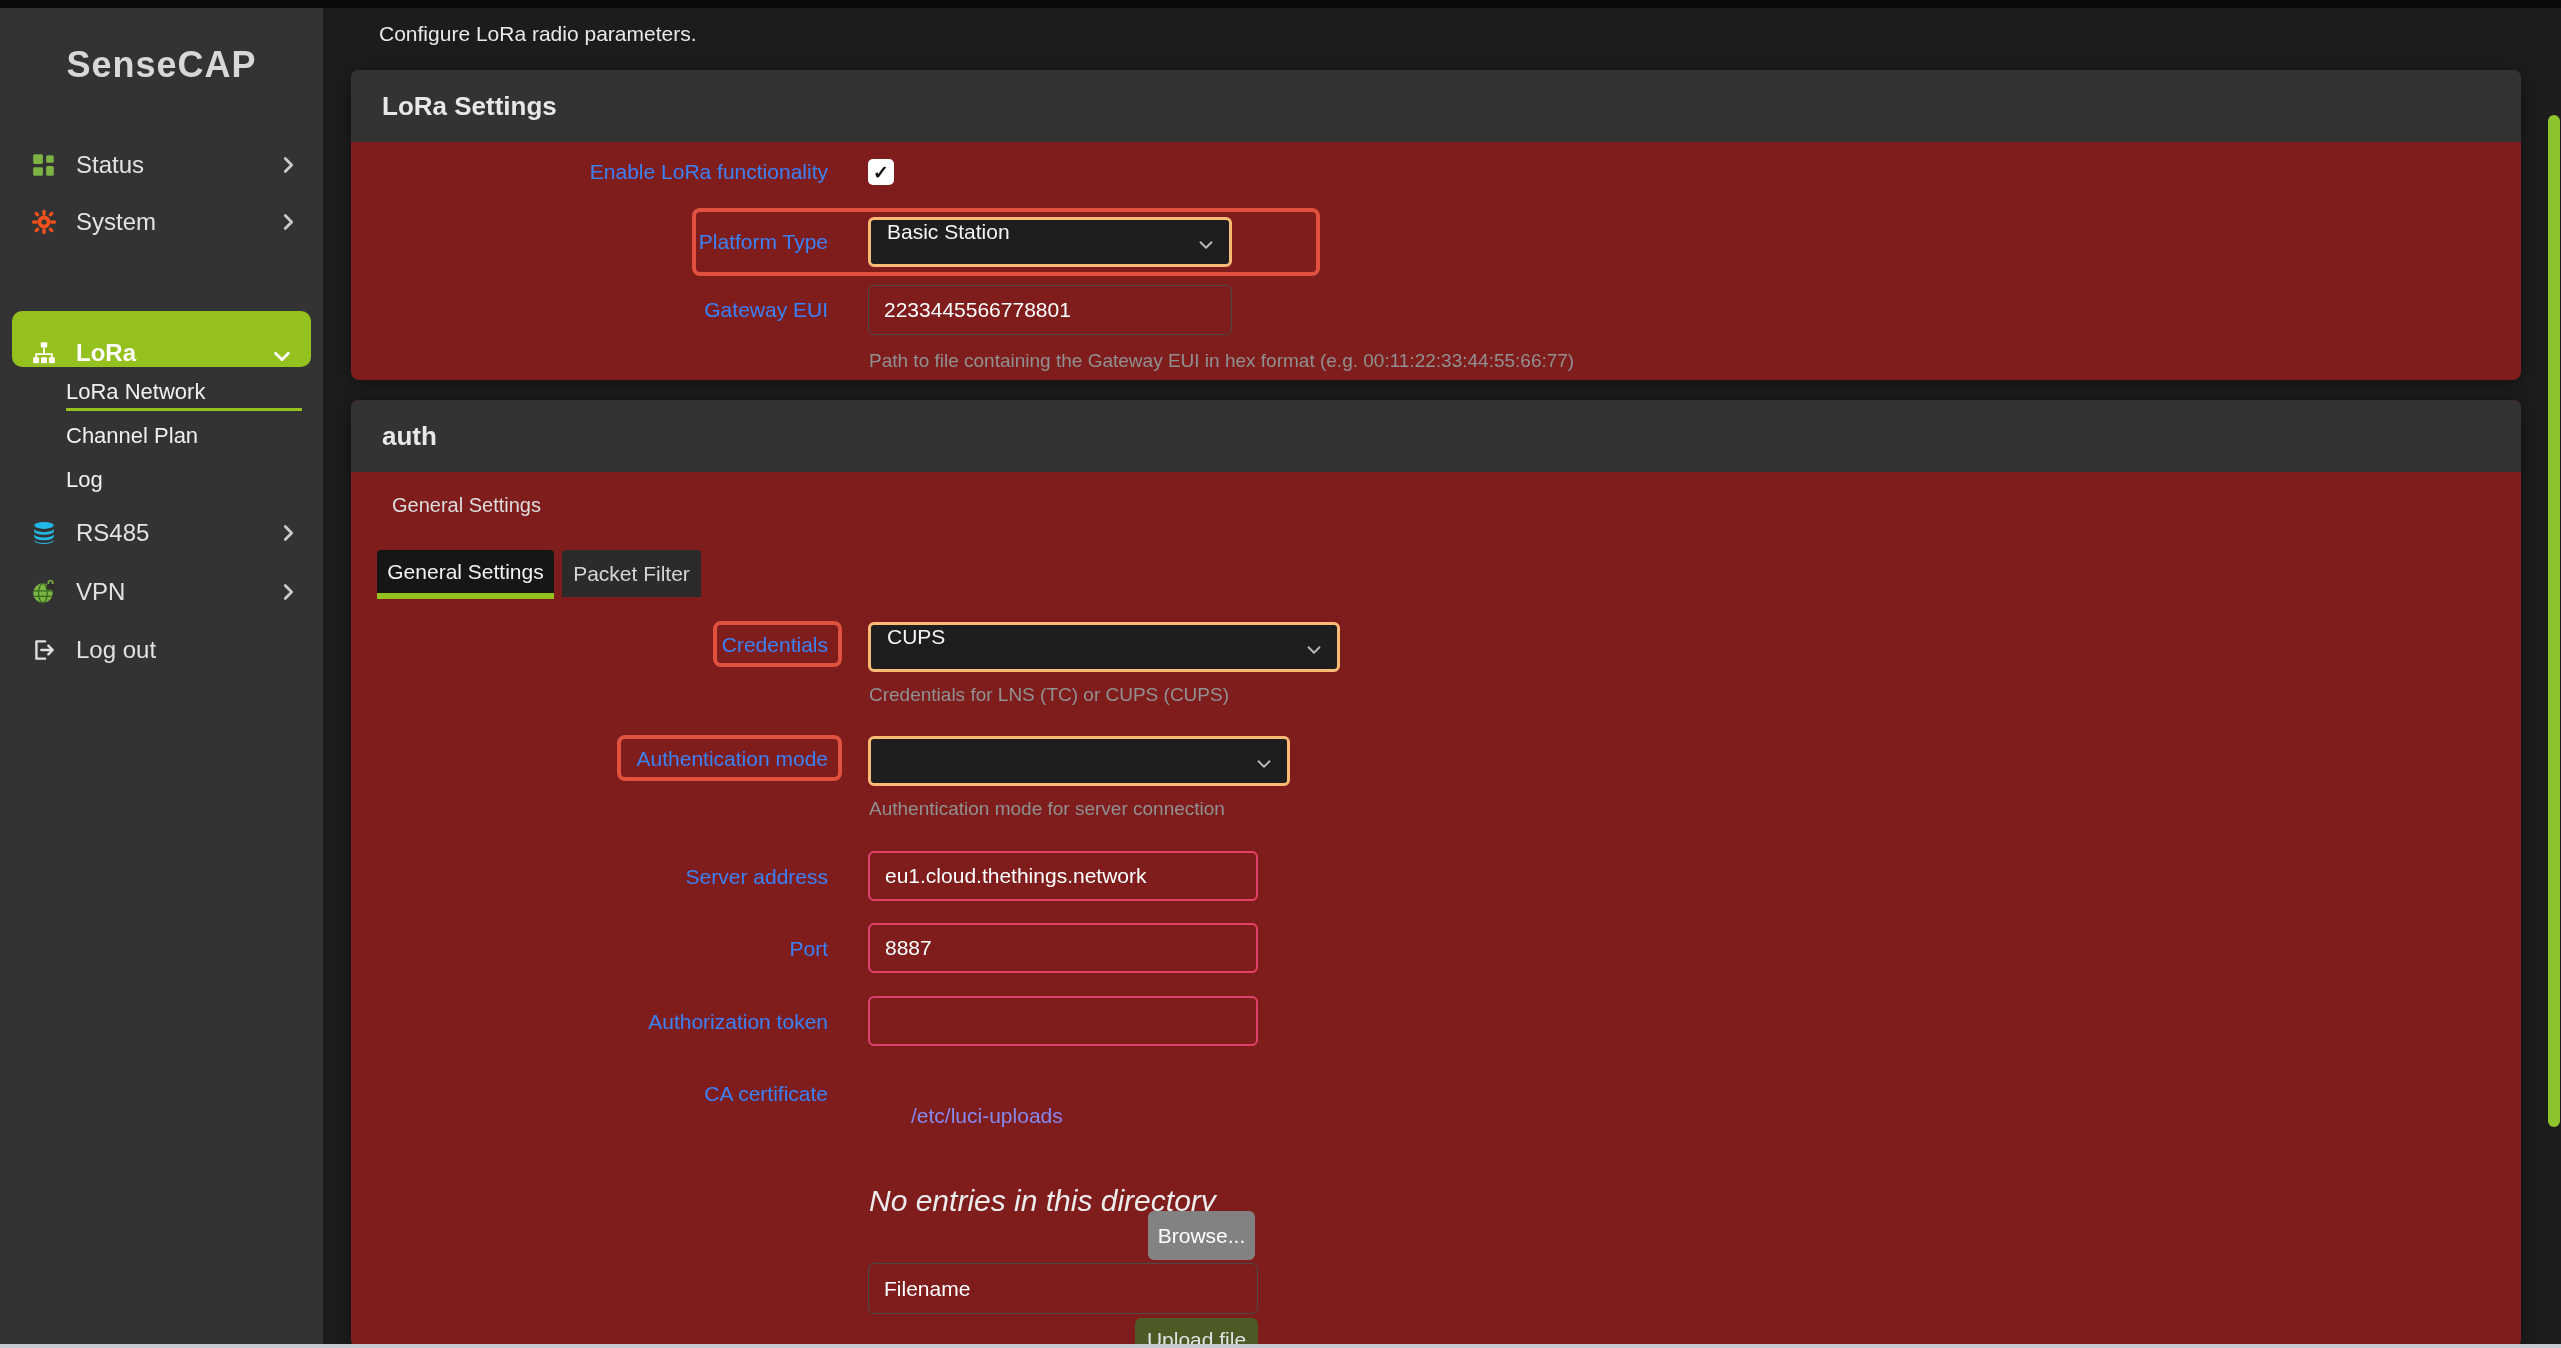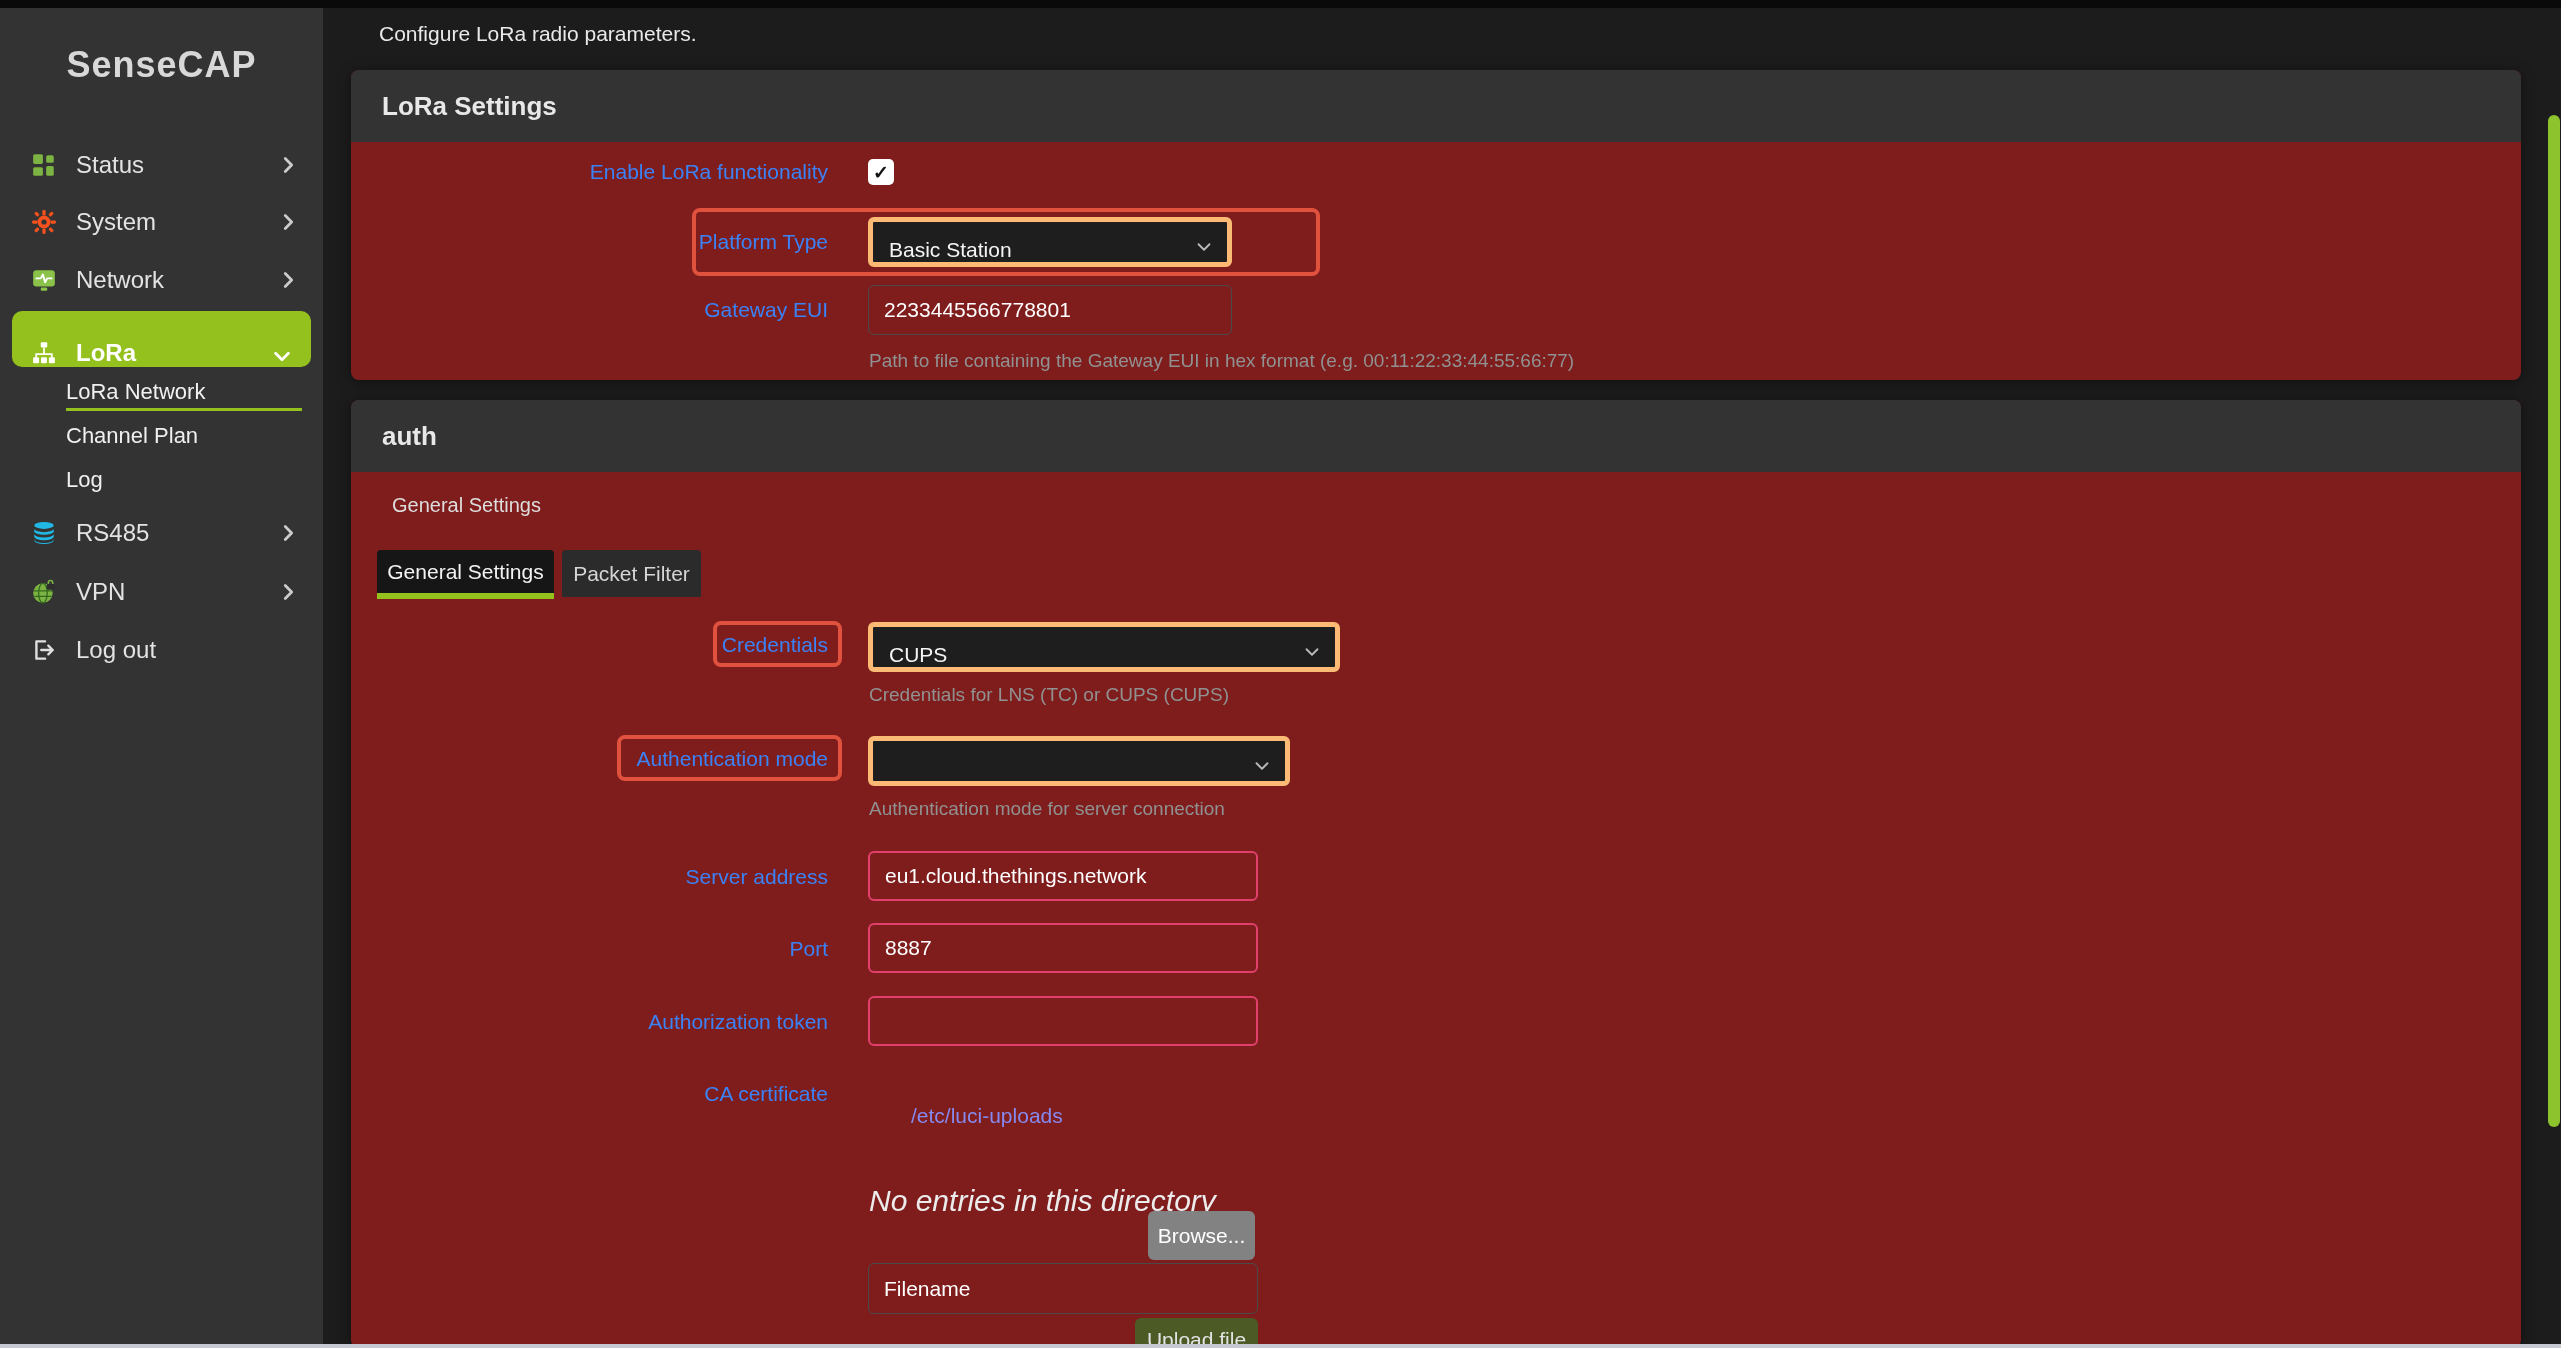--- a/index.html
+++ b/index.html
@@ -42,22 +42,22 @@
                   font-size:26px; font-weight:bold; color:#e8e8e8; }
 
   .form-label { left:351px; width:477px; text-align:right; font-size:21px; color:#3b82f6;
                 height:28px; line-height:28px; }
   .hint { font-size:19px; color:#919191; }
 
   .checkbox { left:868px; top:159px; width:26px; height:26px; background:#ffffff;
               border-radius:5px; display:flex; align-items:center; justify-content:center;
               color:#111; font-size:19px; font-weight:bold; cursor:pointer; }
 
-  .select-box { height:50px; background:#1e1e1e; border:5px solid #fdba74; border-radius:6px;
-                display:flex; align-items:flex-end; padding:0 40px 0 16px; font-size:21px;
+  .select-box { height:50px; background:#1e1e1e; border:3px solid #fdba74; border-radius:6px;
+                display:flex; align-items:flex-start; padding:0 40px 0 16px; font-size:21px;
                 color:#f5f5f5; cursor:pointer; position:absolute; }
   .select-box .dd-chev { position:absolute; right:12px; top:14px; }
 
   .text-input { height:50px; background:transparent; border:1px solid #4a4a4a; border-radius:6px;
                 color:#ffffff; font-size:21px; padding:0 15px;
                 font-family:"Liberation Sans", sans-serif; position:absolute; outline:none; }
   .text-input.invalid { border:2px solid var(--pink); }
 
   .anno { border:4px solid var(--red); border-radius:8px; pointer-events:none; }
 
@@ -126,35 +126,20 @@
         </svg>
     </span>
     <span>System</span>
     <span class="chev">
       <svg width="22" height="22" viewBox="0 0 24 24">
           <polyline points="9,5 16,12 9,19" fill="none" stroke="#cccccc" stroke-width="3" stroke-linecap="round" stroke-linejoin="round"></polyline>
         </svg>
     </span>
   </div>
 
-  <div class="abs side-item" style="top:250px">
-    <span class="icon">
-      <svg width="26" height="26" viewBox="0 0 24 24">
-          <rect x="2" y="3" width="20" height="15" rx="3" fill="#8bc34a"></rect>
-          <polyline points="5,10.5 9,10.5 11,7 13,14 15,10.5 19,10.5" fill="none" stroke="#ffffff" stroke-width="1.8" stroke-linecap="round" stroke-linejoin="round"></polyline>
-          <rect x="9" y="19" width="6" height="3" rx="1" fill="#8bc34a"></rect>
-        </svg>
-    </span>
-    <span>Network</span>
-    <span class="chev">
-      <svg width="22" height="22" viewBox="0 0 24 24">
-          <polyline points="9,5 16,12 9,19" fill="none" stroke="#cccccc" stroke-width="3" stroke-linecap="round" stroke-linejoin="round"></polyline>
-        </svg>
-    </span>
-  </div>
 
   <div class="abs pill">
     <span class="icon">
       <svg width="26" height="26" viewBox="0 0 24 24">
           <g fill="#ffffff">
             <rect x="9" y="2" width="6" height="5" rx="1"></rect>
             <rect x="2" y="16" width="5.5" height="5.5" rx="1"></rect>
             <rect x="9.2" y="16" width="5.5" height="5.5" rx="1"></rect>
             <rect x="16.5" y="16" width="5.5" height="5.5" rx="1"></rect>
           </g>

